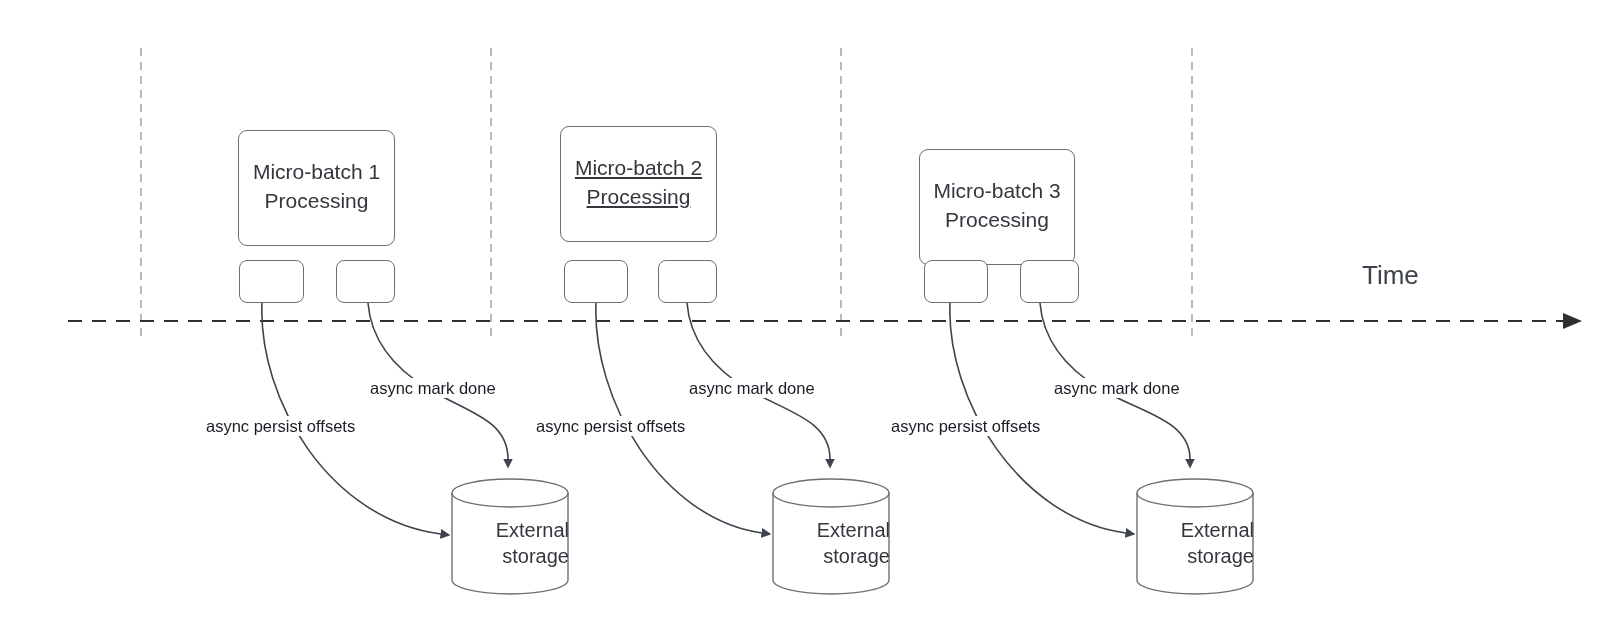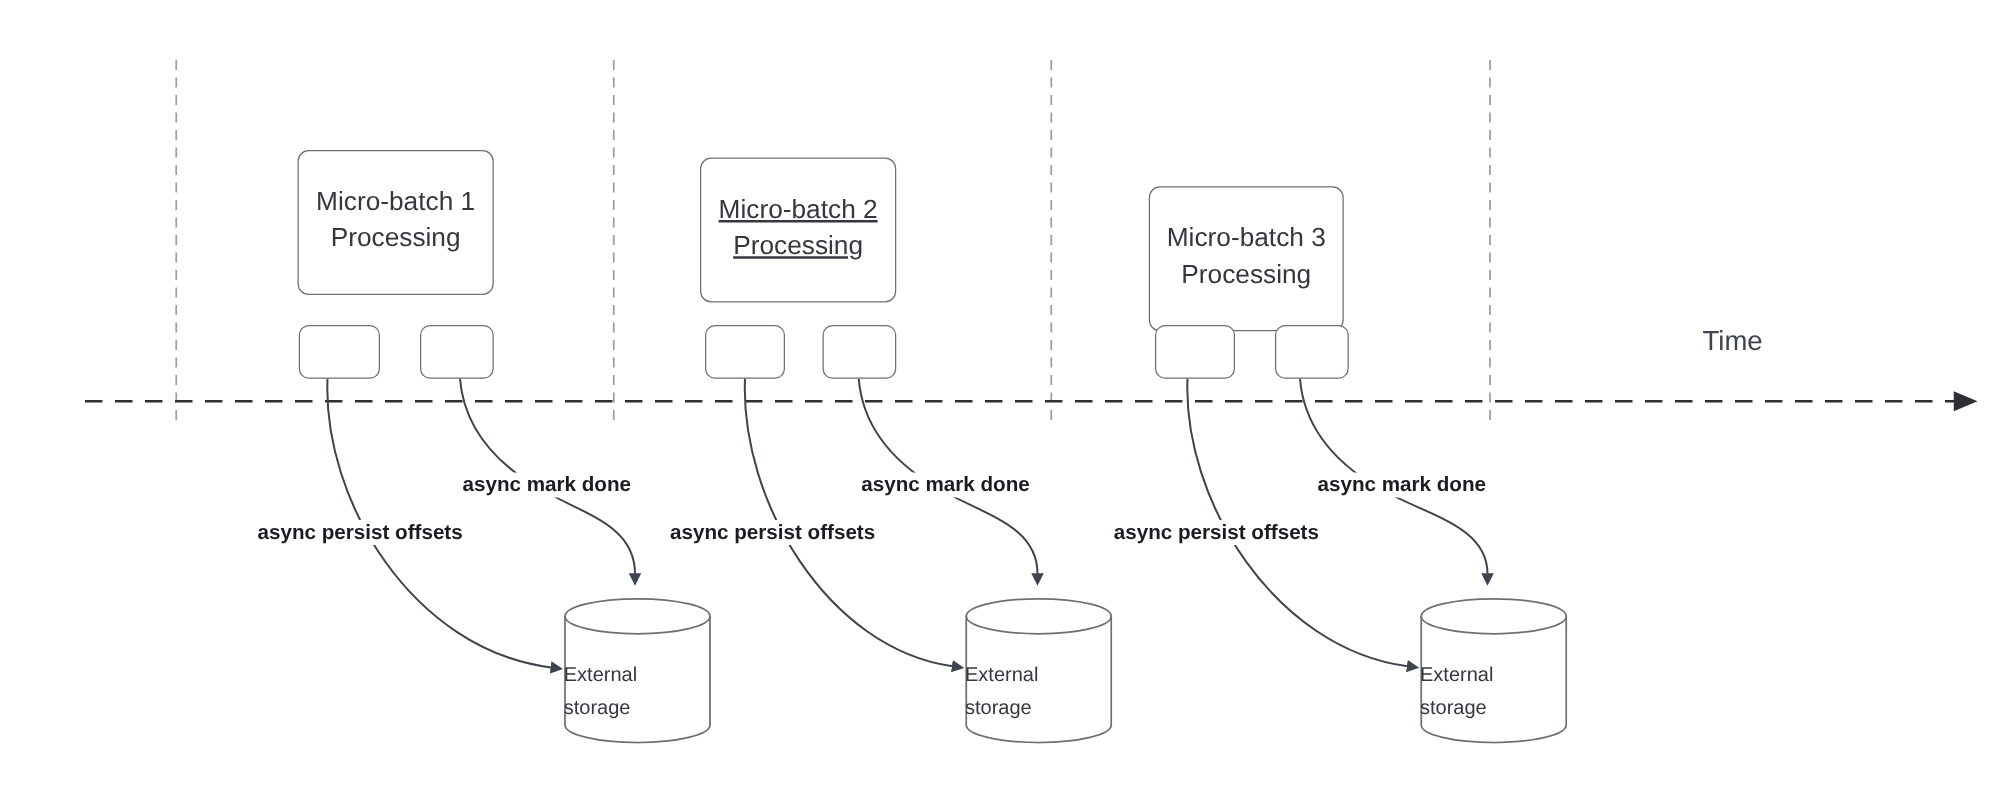--- a/index.html
+++ b/index.html
@@ -65,49 +65,49 @@
     border: 1.4px solid var(--shape-border, #6b7076);
     border-radius: 8px;
     background: #ffffff;
   }
   .conn-label {
     position: absolute;
     white-space: nowrap;
     background: #ffffff;
     padding: 1px 3px;
     font-size: 16.5px;
-    font-weight: bold;
+    font-weight: normal;
     color: var(--label-text, #191c23);
     line-height: 18px;
   }
   .cylinder {
     position: absolute;
     width: 118px;
     height: 117px;
   }
   .cylinder svg { position: absolute; left: 0; top: 0; }
   .cyl-shape {
     stroke: var(--shape-border, #6b7076);
     stroke-width: 1.4;
     fill: #ffffff;
   }
   .cyl-text {
     position: absolute;
     left: 0; right: 0;
-    top: 50px;
-    text-align: left;
-    font-size: 16px;
+    top: 39px;
+    text-align: right;
+    font-size: 20px;
     line-height: 26px;
     color: var(--shape-text, #34373d);
   }
   .time-label {
     position: absolute;
     left: 1362px;
     top: 260px;
-    font-size: 22px;
+    font-size: 26px;
     color: var(--axis-text, #3e434d);
     white-space: nowrap;
   }
 </style>
 </head>
 <body>
 
 <div class="canvas">
 
   <svg class="layer" width="1600" height="642" viewBox="0 0 1600 642">
@@ -128,21 +128,21 @@
     <path class="connector" d="M262,303 C258,400 330,520 441,534" marker-end="url(#arrowhead)"></path>
     <path class="connector" d="M368,303 C371,340 393,368 430,390 C468,412 508,420 508,459" marker-end="url(#arrowhead)"></path>
 
     <path class="connector" d="M596,303 C592,400 662,519 762,533" marker-end="url(#arrowhead)"></path>
     <path class="connector" d="M687,303 C690,340 712,368 749,390 C787,412 830,420 830,459" marker-end="url(#arrowhead)"></path>
 
     <path class="connector" d="M950,303 C946,400 1020,519 1126,533" marker-end="url(#arrowhead)"></path>
     <path class="connector" d="M1040,303 C1043,340 1065,368 1102,390 C1140,412 1190,420 1190,459" marker-end="url(#arrowhead)"></path>
   </svg>
 
-  <div class="process-box" style="left:238px; top:120px; width:157px; height:116px;">
+  <div class="process-box" style="left:238px; top:130px; width:157px; height:116px;">
     <div>Micro-batch 1</div>
     <div>Processing</div>
   </div>
   <div class="mini-box" style="left:239px; top:260px; width:65px; height:43px;"></div>
   <div class="mini-box" style="left:336px; top:260px; width:59px; height:43px;"></div>
   <div class="conn-label" style="left:203px; top:416px;">async persist offsets</div>
   <div class="conn-label" style="left:367px; top:378px;">async mark done</div>
   <div class="cylinder" style="left:451px; top:478px;">
     <svg width="118" height="117" viewBox="0 0 118 117">
       <path class="cyl-shape" d="M1,15 A58,14 0 0 1 117,15 L117,102 A58,14 0 0 1 1,102 Z"></path>

